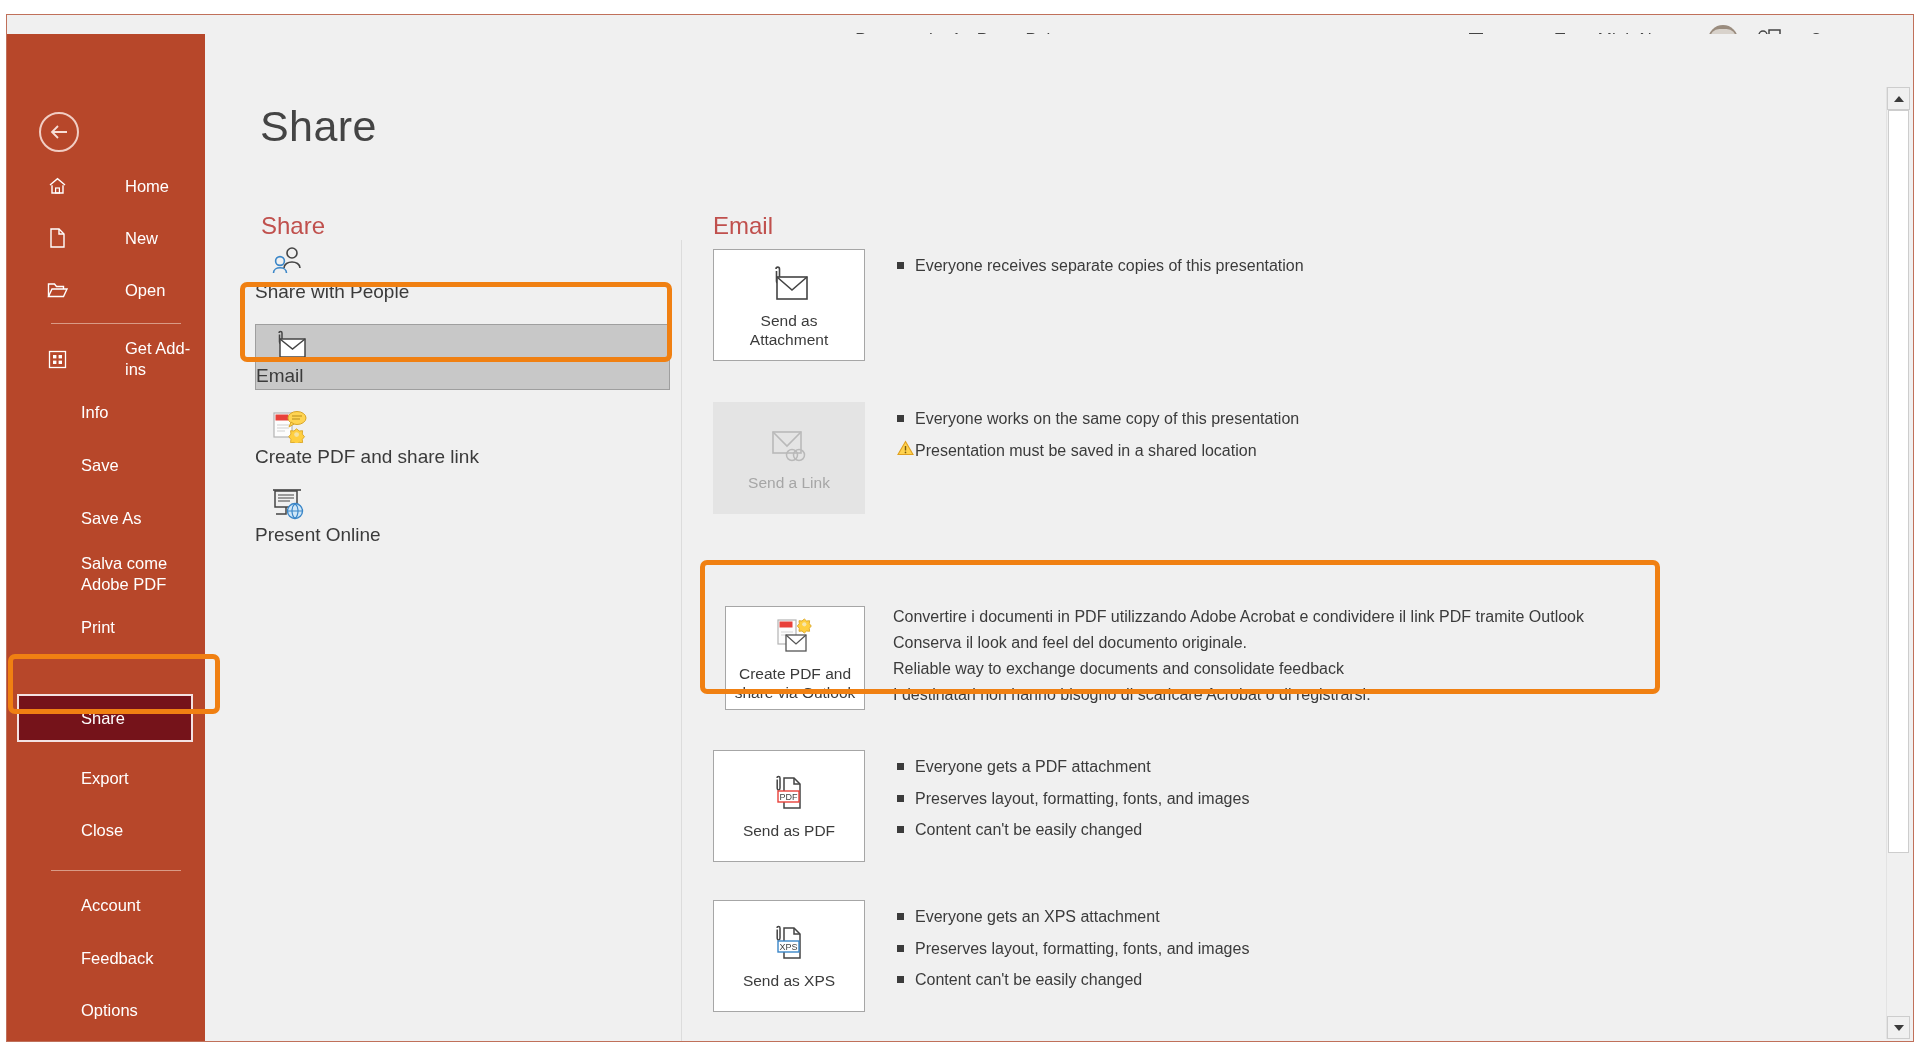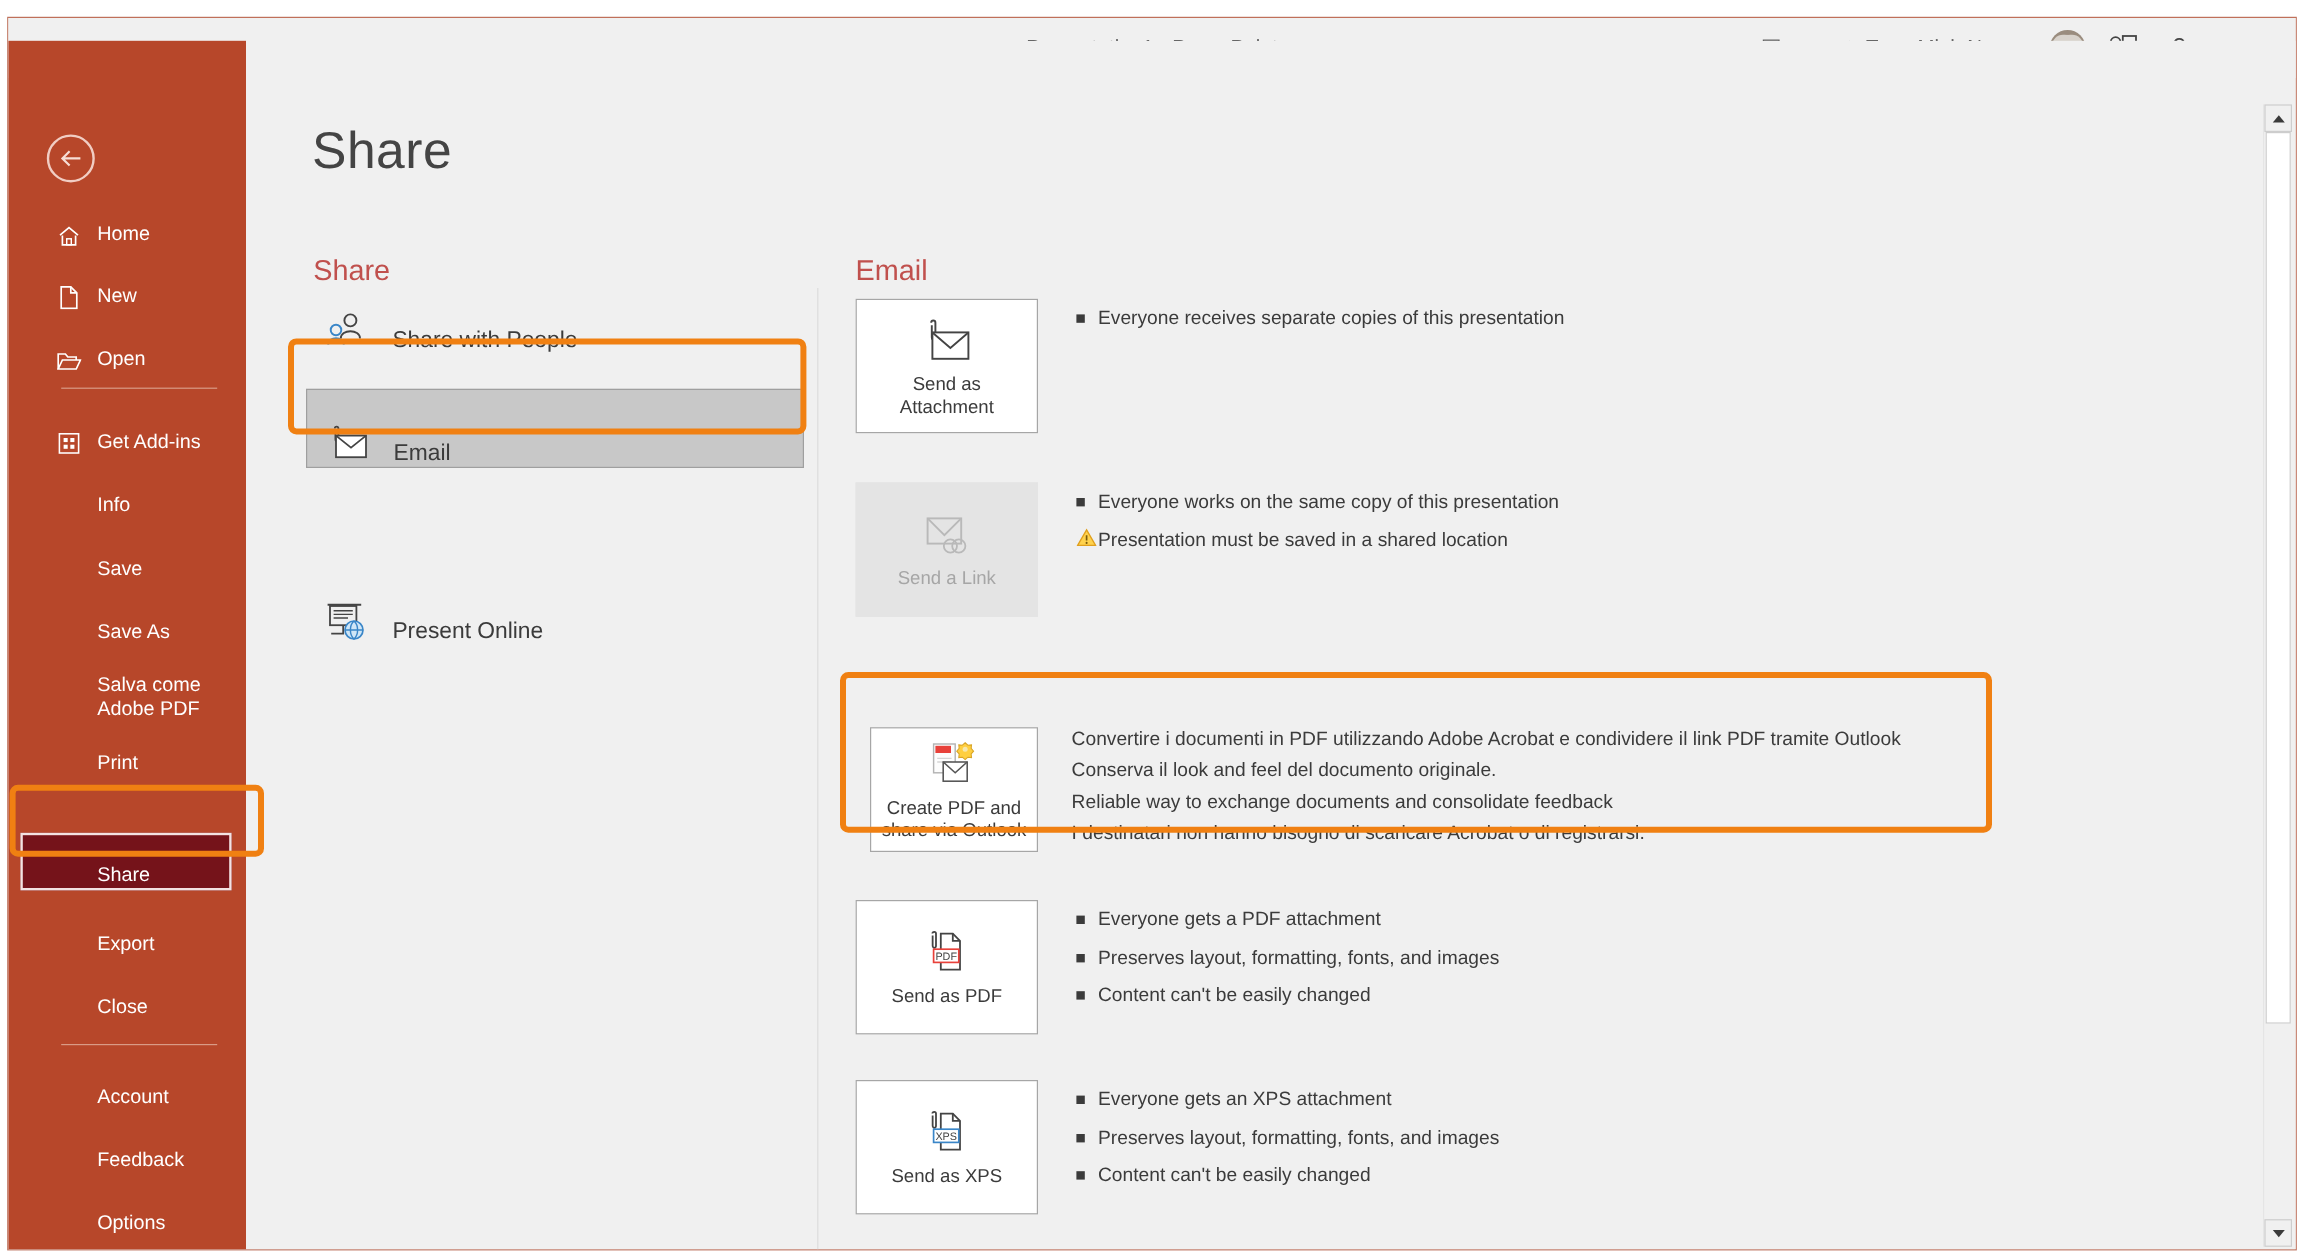--- a/index.html
+++ b/index.html
@@ -139,25 +139,26 @@
     border-radius: 50%;
     display: flex; align-items: center; justify-content: center;
     cursor: pointer;
   }
   .rail-item {
     position: absolute;
     left: 8px;
     width: 182px;
     height: 40px;
     display: flex;
-    align-items: flex-end;
+    align-items: center;
     color: #ffffff;
     font-size: 16.5px;
     cursor: pointer;
     box-sizing: border-box;
+    gap: 44px;
   }
   .rail-item .ricon {
     width: 24px;
     margin-left: 30px;
     margin-right: 12px;
     display: flex; align-items: center; justify-content: center;
     flex: 0 0 auto;
   }
   .rail-item .rlabel { white-space: pre-line; line-height: 1.25; }
   .rail-item.noicon .rlabel { margin-left: 66px; }
@@ -197,23 +198,24 @@
     font-size: 24px;
     color: #c0504d;
     font-weight: 400;
   }
   .share-item {
     position: absolute;
     left: 50px;
     width: 415px;
     height: 54px;
     display: flex;
-    align-items: flex-end;
-    cursor: pointer;
-    box-sizing: border-box;
+    align-items: flex-start;
+    cursor: pointer;
+    box-sizing: border-box;
+    flex-direction: column;
   }
   .share-item .sicon {
     width: 44px; height: 40px;
     margin-left: 12px; margin-right: 16px;
     display: flex; align-items: center; justify-content: center;
     flex: 0 0 auto;
   }
   .share-item .slabel {
     font-size: 19px;
     color: #3b3b3b;
@@ -542,20 +544,35 @@
           <span class="sicon">
             <svg width="38" height="30" viewBox="0 0 38 30">
               <path d="M8 3 C8 1 11 1 11 3 L11 12 C11 14 8.5 14 8.5 12 L8.5 4.5" fill="none" stroke="#444" stroke-width="1.5"></path>
               <rect x="9" y="9" width="25" height="18" fill="#fff" stroke="#444" stroke-width="1.5"></rect>
               <path d="M9 9 L21.5 19 L34 9" fill="none" stroke="#444" stroke-width="1.5"></path>
             </svg>
           </span>
           <span class="slabel">Email</span>
         </div>
 
+        <div class="share-item" style="top:372px">
+          <span class="sicon">
+            <svg width="38" height="34" viewBox="0 0 38 34">
+              <rect x="4" y="4" width="18" height="24" fill="#fdfdfd" stroke="#b4b4b4" stroke-width="1.2"></rect>
+              <rect x="5.5" y="5.5" width="13" height="6" fill="#e8413a"></rect>
+              <path d="M7 16 H19 M7 19 H19 M7 22 H15" stroke="#cfcfcf" stroke-width="1.2"></path>
+              <ellipse cx="27" cy="9" rx="9" ry="6.5" fill="#ffd452" stroke="#d9a526" stroke-width="1"></ellipse>
+              <path d="M21 13 L19 18 L24 15 Z" fill="#ffd452" stroke="#d9a526" stroke-width="1"></path>
+              <path d="M22 7 H32 M22 10 H30" stroke="#b88b1d" stroke-width="1.1"></path>
+              <path d="M24 22 l2.6-2.2 2.6 2.2 3.4-.3-.3 3.4 2.2 2.6-2.2 2.6.3 3.4-3.4-.3-2.6 2.2-2.6-2.2-3.4.3.3-3.4-2.2-2.6 2.2-2.6-.3-3.4z" fill="#ffcf40" stroke="#d9a526" stroke-width="0.9"></path>
+              <circle cx="26.6" cy="25.6" r="2.4" fill="#f4e2a2"></circle>
+            </svg>
+          </span>
+          <span class="slabel">Create PDF and share link</span>
+        </div>
 
         <div class="share-item" style="top:450px">
           <span class="sicon">
             <svg width="38" height="34" viewBox="0 0 38 34">
               <path d="M3 3 H31" stroke="#444" stroke-width="1.6"></path>
               <rect x="5" y="4" width="22" height="16" fill="none" stroke="#444" stroke-width="1.5"></rect>
               <path d="M8 8 H24 M8 11 H24 M8 14 H20" stroke="#444" stroke-width="1.2"></path>
               <path d="M16 20 L16 27 L6 27" fill="none" stroke="#444" stroke-width="1.5"></path>
               <circle cx="25" cy="24" r="7.5" fill="#cfe6f7" stroke="#3a86c8" stroke-width="1.4"></circle>
               <path d="M17.5 24 H32.5 M25 16.5 C21 20 21 28 25 31.5 C29 28 29 20 25 16.5" fill="none" stroke="#3a86c8" stroke-width="1.2"></path>

